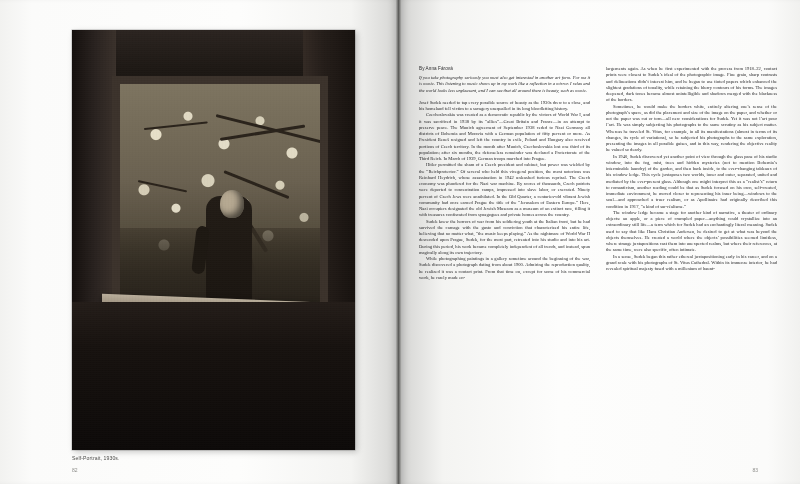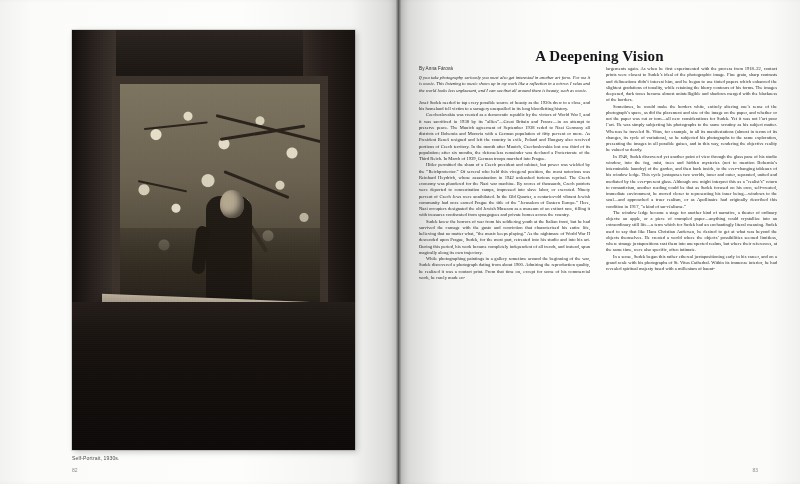--- a/index.html
+++ b/index.html
@@ -205,21 +205,20 @@
     </div>
 
     <div class="caption">Self-Portrait, 1930s.</div>
     <div class="folio folio-left">82</div>
   </div>
 
   <div class="gutter"></div>
 
   <div class="page page-right">
 
-    <h1 class="essay-title">A Deepening Vision</h1>
 
     <div class="cols">
 
       <div class="col">
         <div class="byline">By Anna Fárová</div>
         <p class="epigraph">If you take photography seriously you must also get interested in another art form. For me it is music. This listening to music shows up in my work like a reflection in a mirror. I relax and the world looks less unpleasant, and I can see that all around there is beauty, such as music.</p>
         <p class="body lead">Josef Sudek needed to tap every possible source of beauty as the 1930s drew to a close, and his homeland fell victim to a savagery unequalled in its long bloodletting history.</p>
         <p class="body">Czechoslovakia was created as a democratic republic by the victors of World War I, and it was sacrificed in 1938 by its “allies”—Great Britain and France—in an attempt to preserve peace. The Munich agreement of September 1938 ceded to Nazi Germany all districts of Bohemia and Moravia with a German population of fifty percent or more. As President Beneš resigned and left the country in exile, Poland and Hungary also received portions of Czech territory. In the month after Munich, Czechoslovakia lost one third of its population; after six months, the defenseless remainder was declared a Protectorate of the Third Reich. In March of 1939, German troops marched into Prague.</p>
         <p class="body">Hitler permitted the sham of a Czech president and cabinet, but power was wielded by the “Reichprotector.” Of several who held this vicegeral position, the most notorious was Reinhard Heydrich, whose assassination in 1942 unleashed furious reprisal. The Czech economy was plundered for the Nazi war machine. By scores of thousands, Czech patriots were deported to concentration camps, impressed into slave labor, or executed. Ninety percent of Czech Jews were annihilated. In the Old Quarter, a centuries-old vibrant Jewish community had once earned Prague the title of the “Jerusalem of Eastern Europe.” Here, Nazi occupiers designated the old Jewish Museum as a museum of an extinct race, filling it with treasures confiscated from synagogues and private homes across the country.</p>
         <p class="body">Sudek knew the horrors of war from his soldiering youth at the Italian front, but he had survived the carnage with the gusto and conviction that characterized his entire life, believing that no matter what, “the music keeps playing.” As the nightmare of World War II descended upon Prague, Sudek, for the most part, retreated into his studio and into his art. During this period, his work became completely independent of all trends, and instead, spun magically along its own trajectory.</p>

